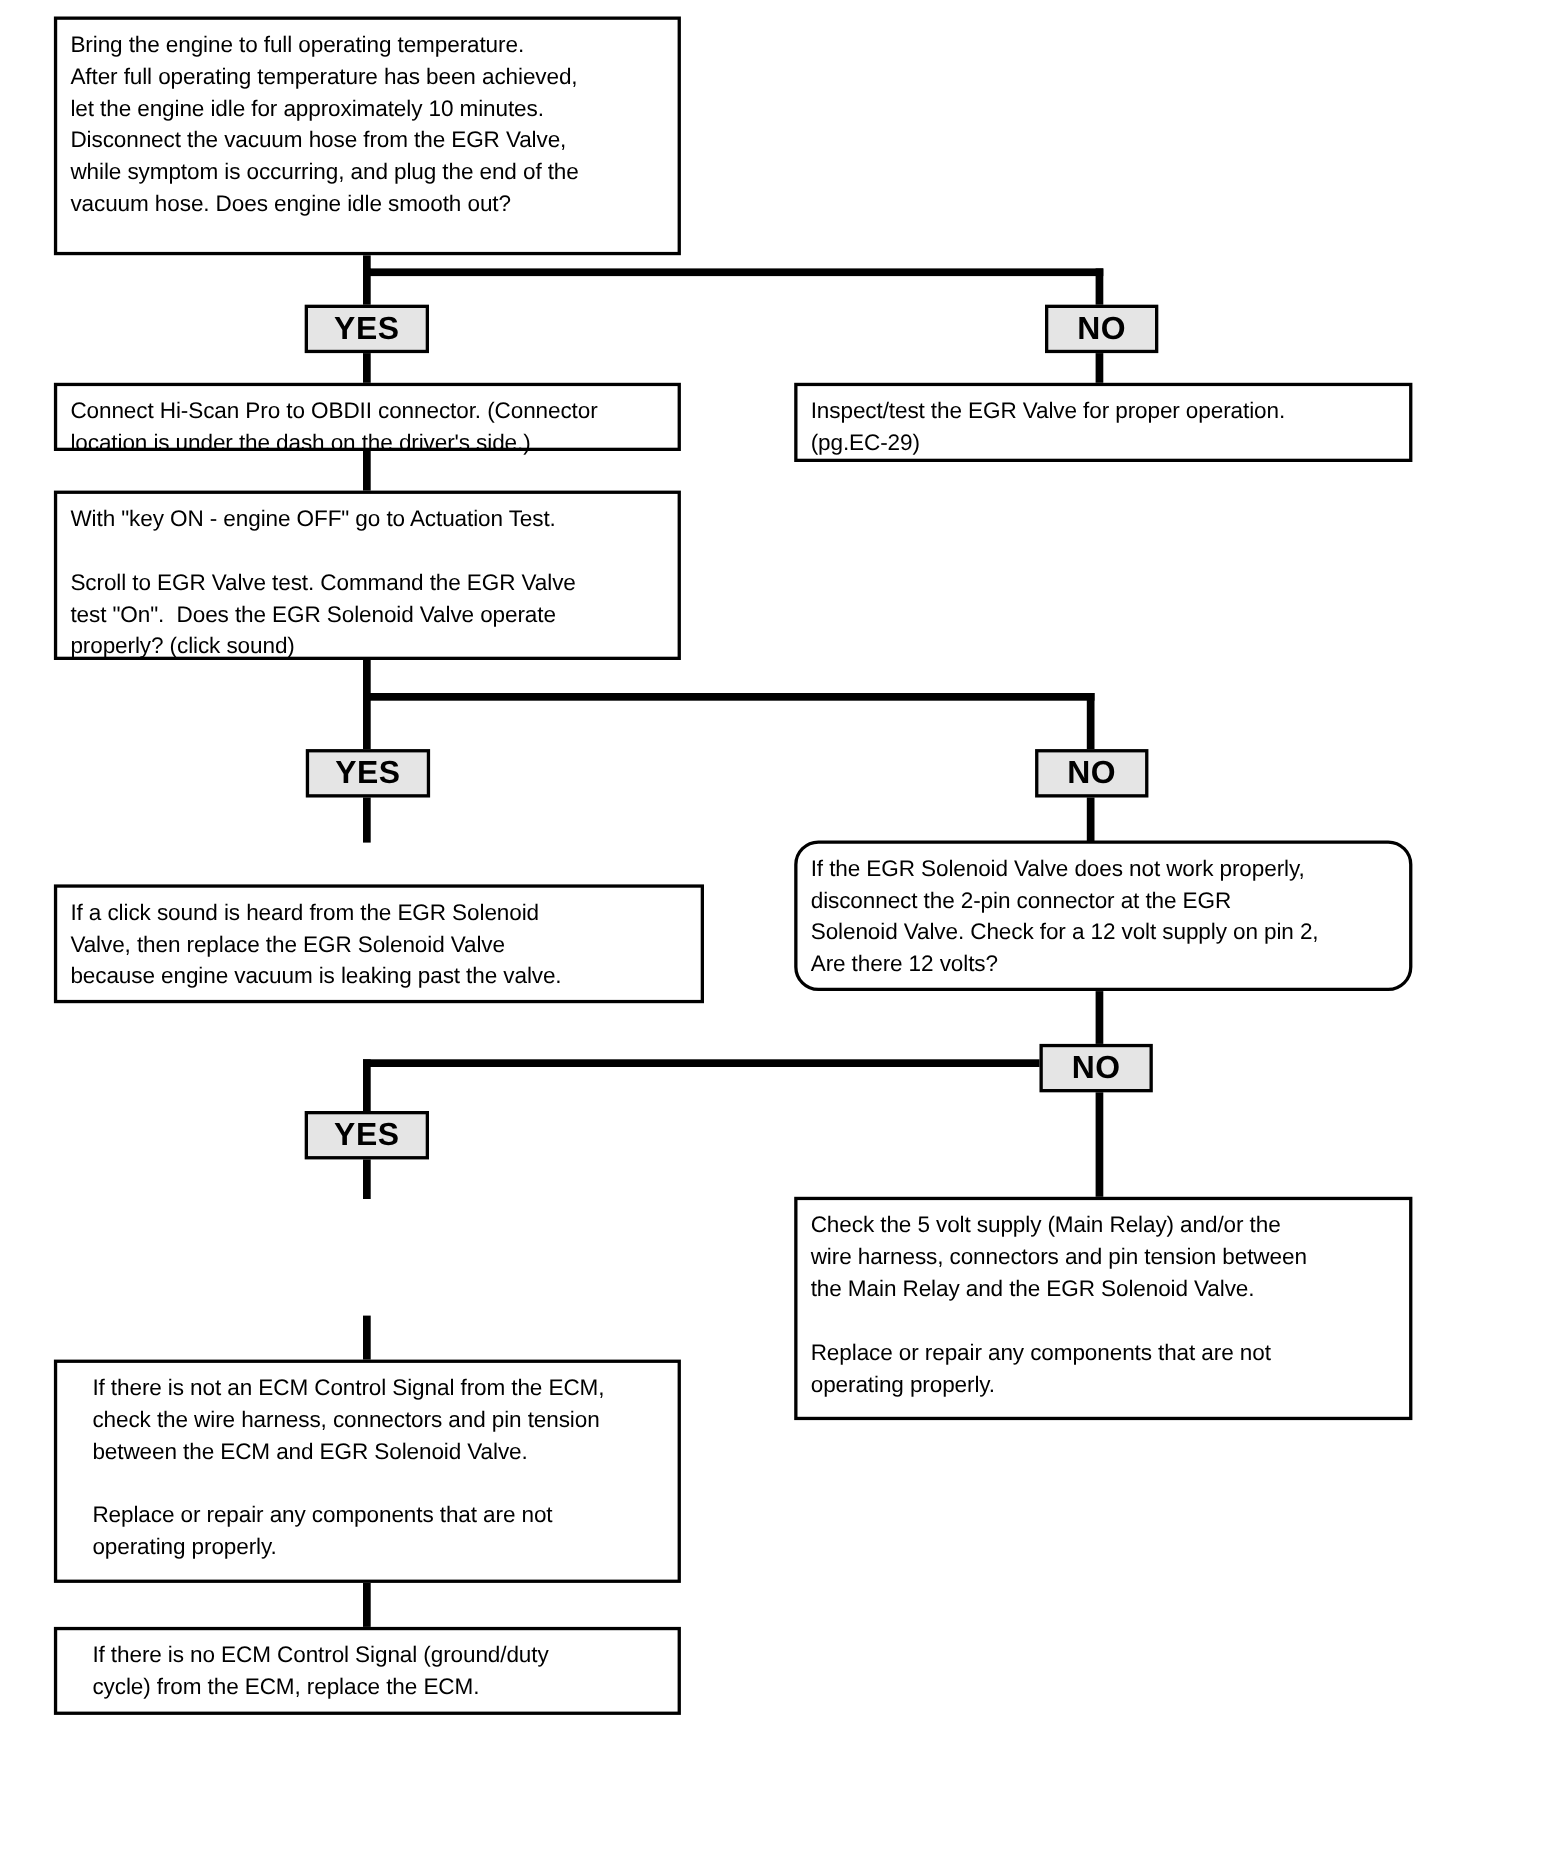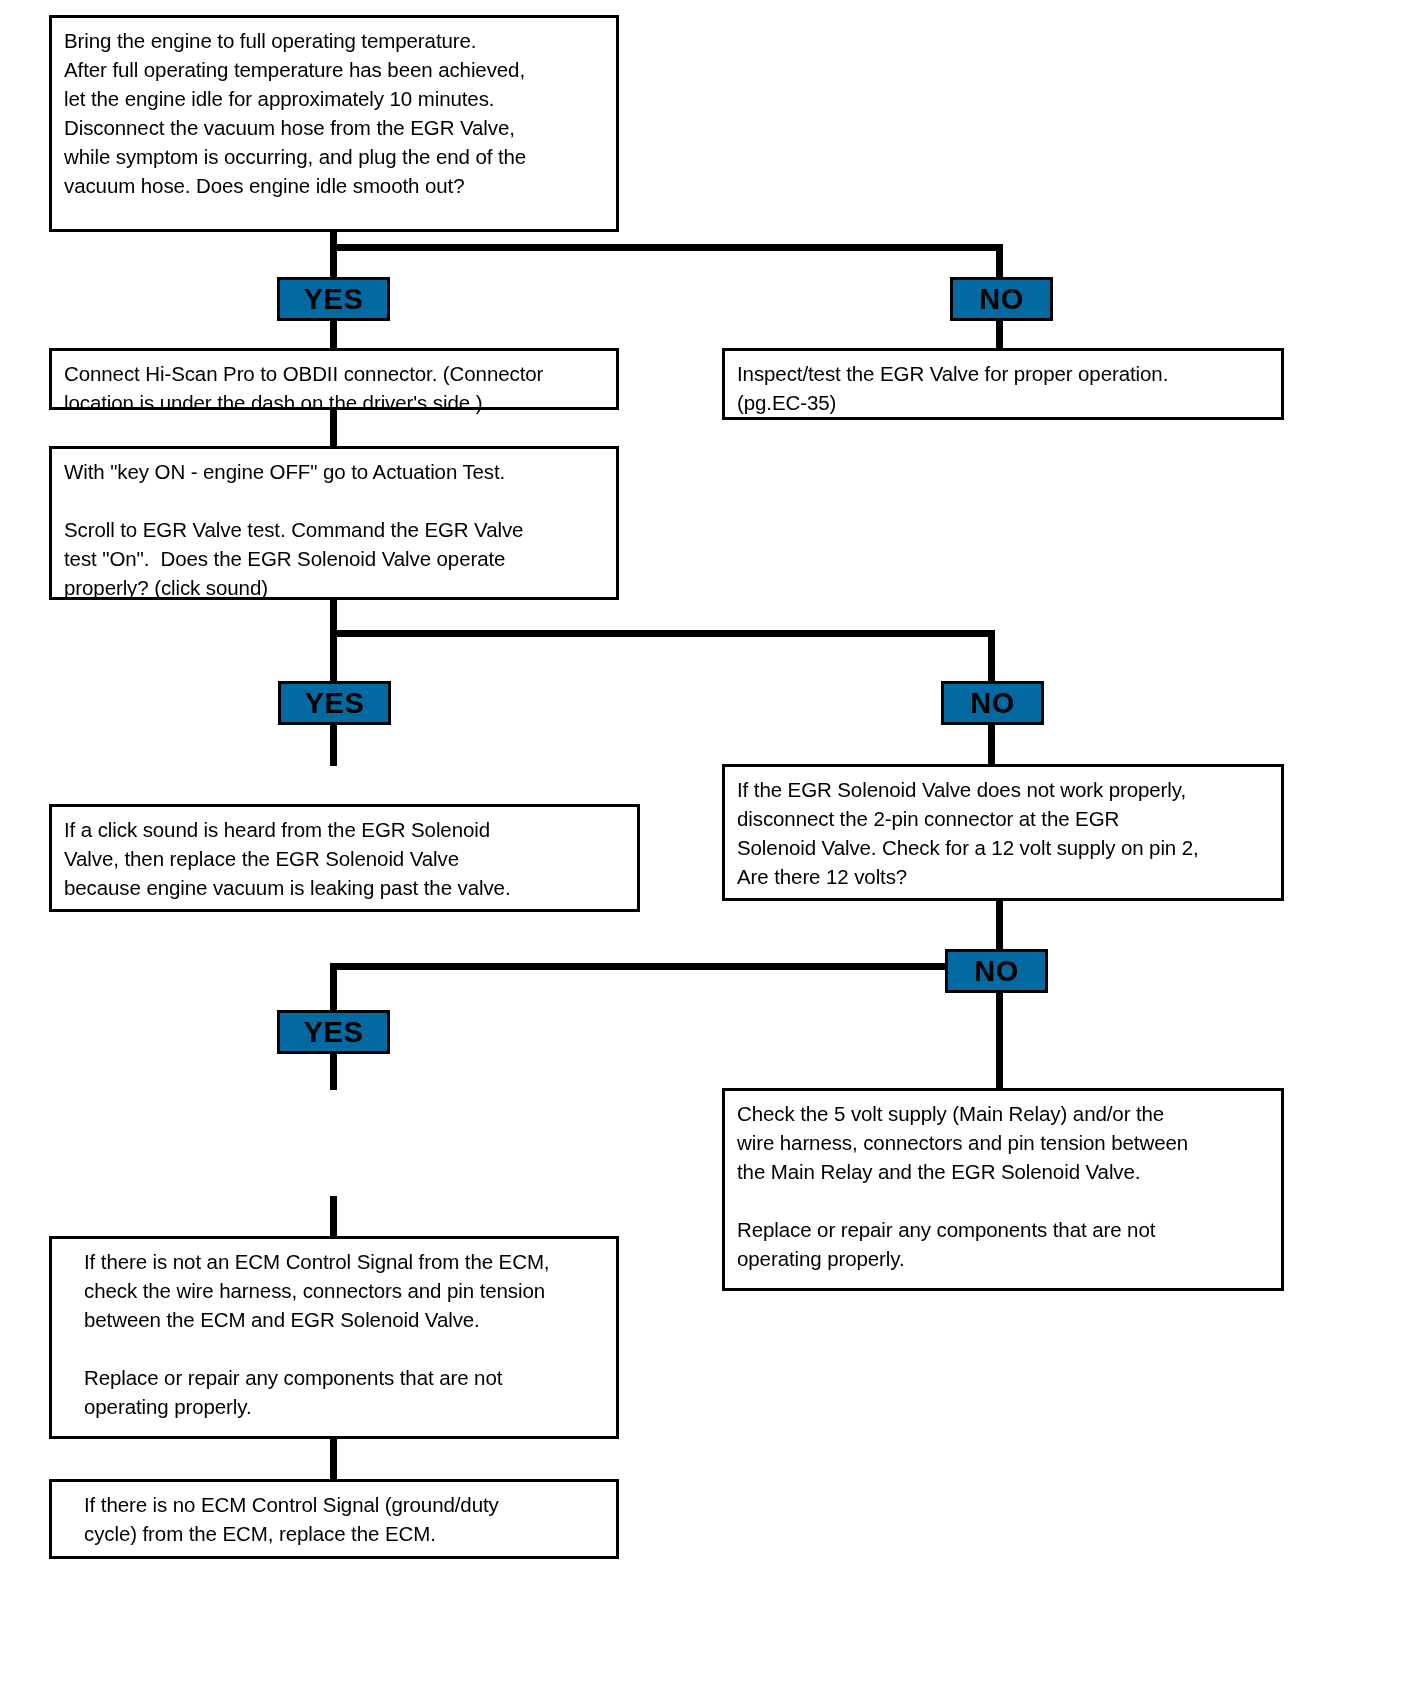--- a/index.html
+++ b/index.html
@@ -29,21 +29,21 @@
     line-height: 29px;
     letter-spacing: -0.1px;
     white-space: pre-wrap;
     z-index: 3;
   }
   
   .decision-label {
     position: absolute;
     box-sizing: border-box;
     border: 3px solid #000000;
-    background: #0369a1;
+    background: #e5e5e5;
     display: flex;
     align-items: center;
     justify-content: center;
     font-size: 29px;
     font-weight: bold;
     letter-spacing: 0.5px;
     z-index: 4;
   }
   
   .conn {
@@ -74,21 +74,21 @@
   <div class="decision-label" style="left:277px; top:277px; width:113px; height:44px;">YES</div>
   <div class="decision-label" style="left:950px; top:277px; width:103px; height:44px;">NO</div>
 
   <div class="conn v" style="left:330px; top:318px; width:7px; height:32px;"></div>
   <div class="conn v" style="left:996px; top:318px; width:7px; height:32px;"></div>
 
   <div class="node" style="left:49px; top:348px; width:570px; height:62px;">Connect Hi-Scan Pro to OBDII connector. (Connector
 location is under the dash on the driver's side.)</div>
 
   <div class="node" style="left:722px; top:348px; width:562px; height:72px;">Inspect/test the EGR Valve for proper operation.
-(pg.EC-35)</div>
+(pg.EC-29)</div>
 
   <div class="conn v" style="left:330px; top:410px; width:7px; height:38px;"></div>
 
   <div class="node" style="left:49px; top:446px; width:570px; height:154px;">With "key ON - engine OFF" go to Actuation Test.
 
 Scroll to EGR Valve test. Command the EGR Valve
 test "On".  Does the EGR Solenoid Valve operate
 properly? (click sound)</div>
 
   <div class="conn v" style="left:330px; top:600px; width:7px; height:34px;"></div>
@@ -99,21 +99,21 @@
   <div class="decision-label" style="left:278px; top:681px; width:113px; height:44px;">YES</div>
   <div class="decision-label" style="left:941px; top:681px; width:103px; height:44px;">NO</div>
 
   <div class="conn v" style="left:330px; top:722px; width:7px; height:44px;"></div>
   <div class="conn v" style="left:988px; top:722px; width:7px; height:44px;"></div>
 
   <div class="node" style="left:49px; top:804px; width:591px; height:108px;">If a click sound is heard from the EGR Solenoid
 Valve, then replace the EGR Solenoid Valve
 because engine vacuum is leaking past the valve.</div>
 
-  <div class="node" style="left:722px; top:764px; width:562px; height:137px;">If the EGR Solenoid Valve does not work properly,
+  <div class="node" style="left:722px; top:764px; width:562px; height:137px;border-radius:22px;">If the EGR Solenoid Valve does not work properly,
 disconnect the 2-pin connector at the EGR
 Solenoid Valve. Check for a 12 volt supply on pin 2,
 Are there 12 volts?</div>
 
   <div class="conn v" style="left:996px; top:901px; width:7px; height:52px;"></div>
   <div class="conn h" style="left:330px; top:963px; width:673px; height:7px;"></div>
   <div class="conn v" style="left:330px; top:963px; width:7px; height:48px;"></div>
 
   <div class="decision-label" style="left:945px; top:949px; width:103px; height:44px;">NO</div>
 

